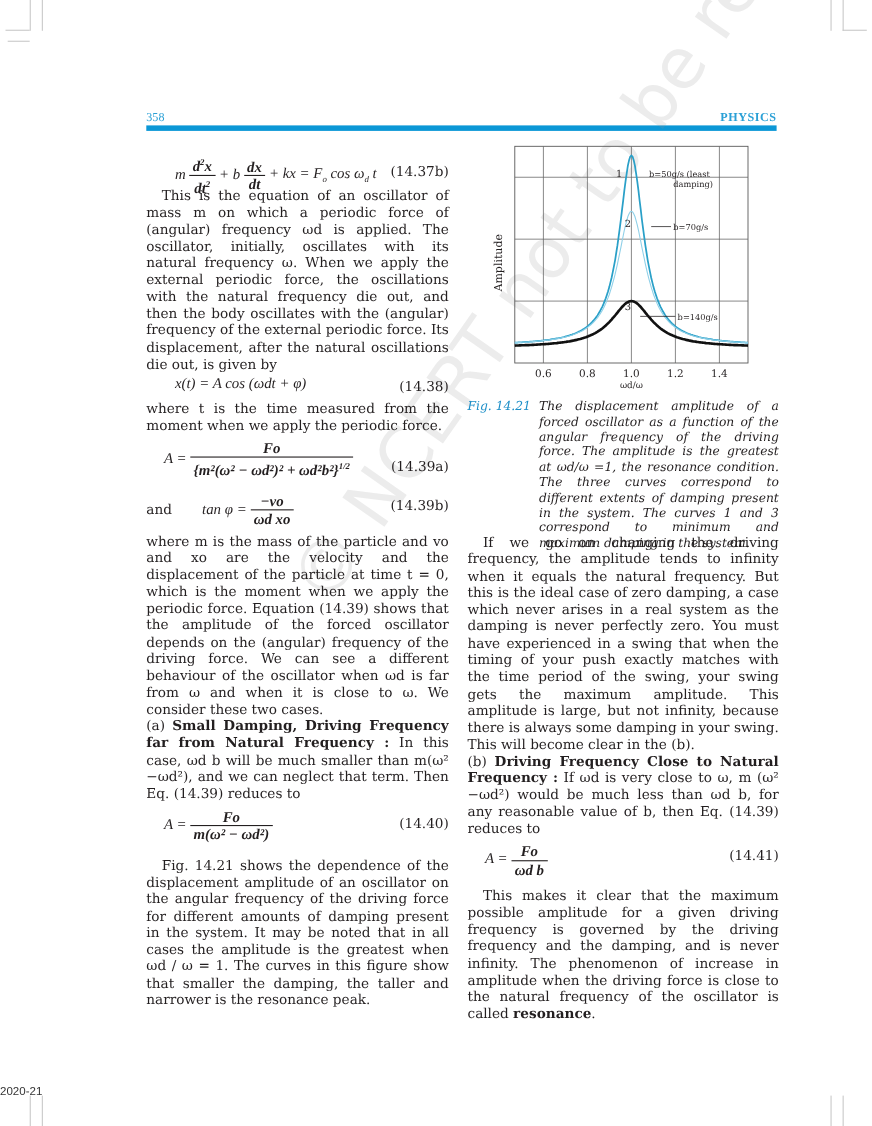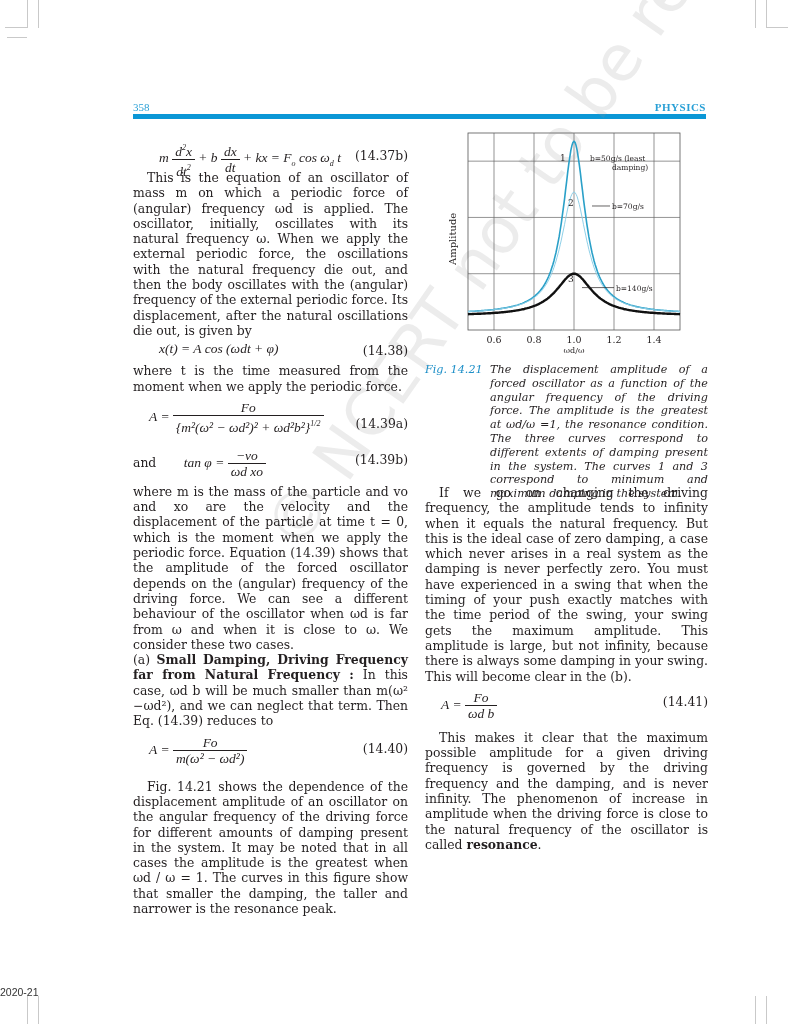--- a/index.html
+++ b/index.html
@@ -7,21 +7,21 @@
          font-family:"DejaVu Serif", serif; color:#231f20; }
   .crop { position:absolute; background:#c9c9c9; }
   .hdr-num { position:absolute; left:133px; top:101px; font-size:11px; color:#2aa0d6; font-family:"Liberation Serif", serif; }
   .hdr-title { position:absolute; right:87px; top:101px; font-size:11px; color:#2aa0d6; font-weight:bold; font-family:"Liberation Serif", serif; letter-spacing:0.5px; }
   .hdr-bar { position:absolute; left:133px; top:114px; width:573px; height:5px; background:#0b97d6; }
   .col { position:absolute; font-size:12.4px; line-height:15.3px; text-align:justify; }
   .col p { margin:0; }
   .ind { text-indent:14px; }
   .eq { position:relative; height:22px; font-family:"Liberation Serif", serif; font-style:italic; font-size:13.5px; }
   .eq .num { position:absolute; right:0; top:2px; font-style:normal; font-family:"DejaVu Serif", serif; font-size:12.4px; }
-  .frac { display:inline-block; vertical-align:middle; text-align:center; }
+  .frac { display:inline-block; vertical-align:middle; text-align:center;font-weight:bold; }
   .frac .n { display:block; border-bottom:1px solid #231f20; padding:0 3px; }
   .frac .d { display:block; padding:0 3px; }
   sub, sup { font-size:8px; }
   b { font-family:"DejaVu Serif", serif; }
   .cap { position:absolute; left:425px; top:363px; width:283px; font-size:11.2px; line-height:13.8px; font-style:italic; color:#231f20; }
   .cap .lab { color:#1d8fc8; font-weight:normal; font-style:italic; position:absolute; left:0; top:0; }
   .cap .txt { margin-left:65px; text-align:justify; }
   .wm { position:absolute; left:250px; top:520px; font-size:64px; color:rgba(150,150,150,0.18);
         transform:rotate(-55deg); transform-origin:left top; font-family:"DejaVu Sans", sans-serif; white-space:nowrap; pointer-events:none; }
   .foot { position:absolute; left:0; width:793px; top:986px; font-size:10.5px; font-family:"Liberation Sans", sans-serif; color:#333; }
@@ -121,20 +121,21 @@
   <text id="xlabel" font-size="8" fill="#231f20" x="134" y="228" text-anchor="middle">ωd/ω</text>
 </svg>
 
 <div class="cap">
   <span class="lab">Fig. 14.21</span>
   <div class="txt">The displacement amplitude of a forced oscillator as a function of the angular frequency of the driving force. The amplitude is the greatest at ωd/ω =1, the resonance condition. The three curves correspond to different extents of damping present in the system. The curves 1 and 3 correspond to minimum and maximum damping in the system.</div>
 </div>
 
 <div class="col" style="left:425px;top:485px;width:283px;">
   <p class="ind">If we go on changing the driving frequency, the amplitude tends to infinity when it equals the natural frequency. But this is the ideal case of zero damping, a case which never arises in a real system as the damping is never perfectly zero. You must have experienced in a swing that when the timing of your push exactly matches with the time period of the swing, your swing gets the maximum amplitude. This amplitude is large, but not infinity, because there is always some damping in your swing. This will become clear in the (b).</p>
+  <p><span>(b) </span><b>Driving Frequency Close to Natural Frequency :</b><span> If ωd is very close to ω, m (ω² −ωd²) would be much less than ωd b, for any reasonable value of b, then Eq. (14.39) reduces to</span></p>
   <div class="eq" style="height:40px;padding-left:16px;margin-top:6px;">
     <span>A =</span>
     <span class="frac"><span class="n">Fo</span><span class="d">ωd b</span></span>
     <span class="num" style="top:4px;">(14.41)</span>
   </div>
   <p class="ind"><span>This makes it clear that the maximum possible amplitude for a given driving frequency is governed by the driving frequency and the damping, and is never infinity. The phenomenon of increase in amplitude when the driving force is close to the natural frequency of the oscillator is called </span><b>resonance</b><span>.</span></p>
 </div>
 
 <div class="foot">2020-21</div>
 

